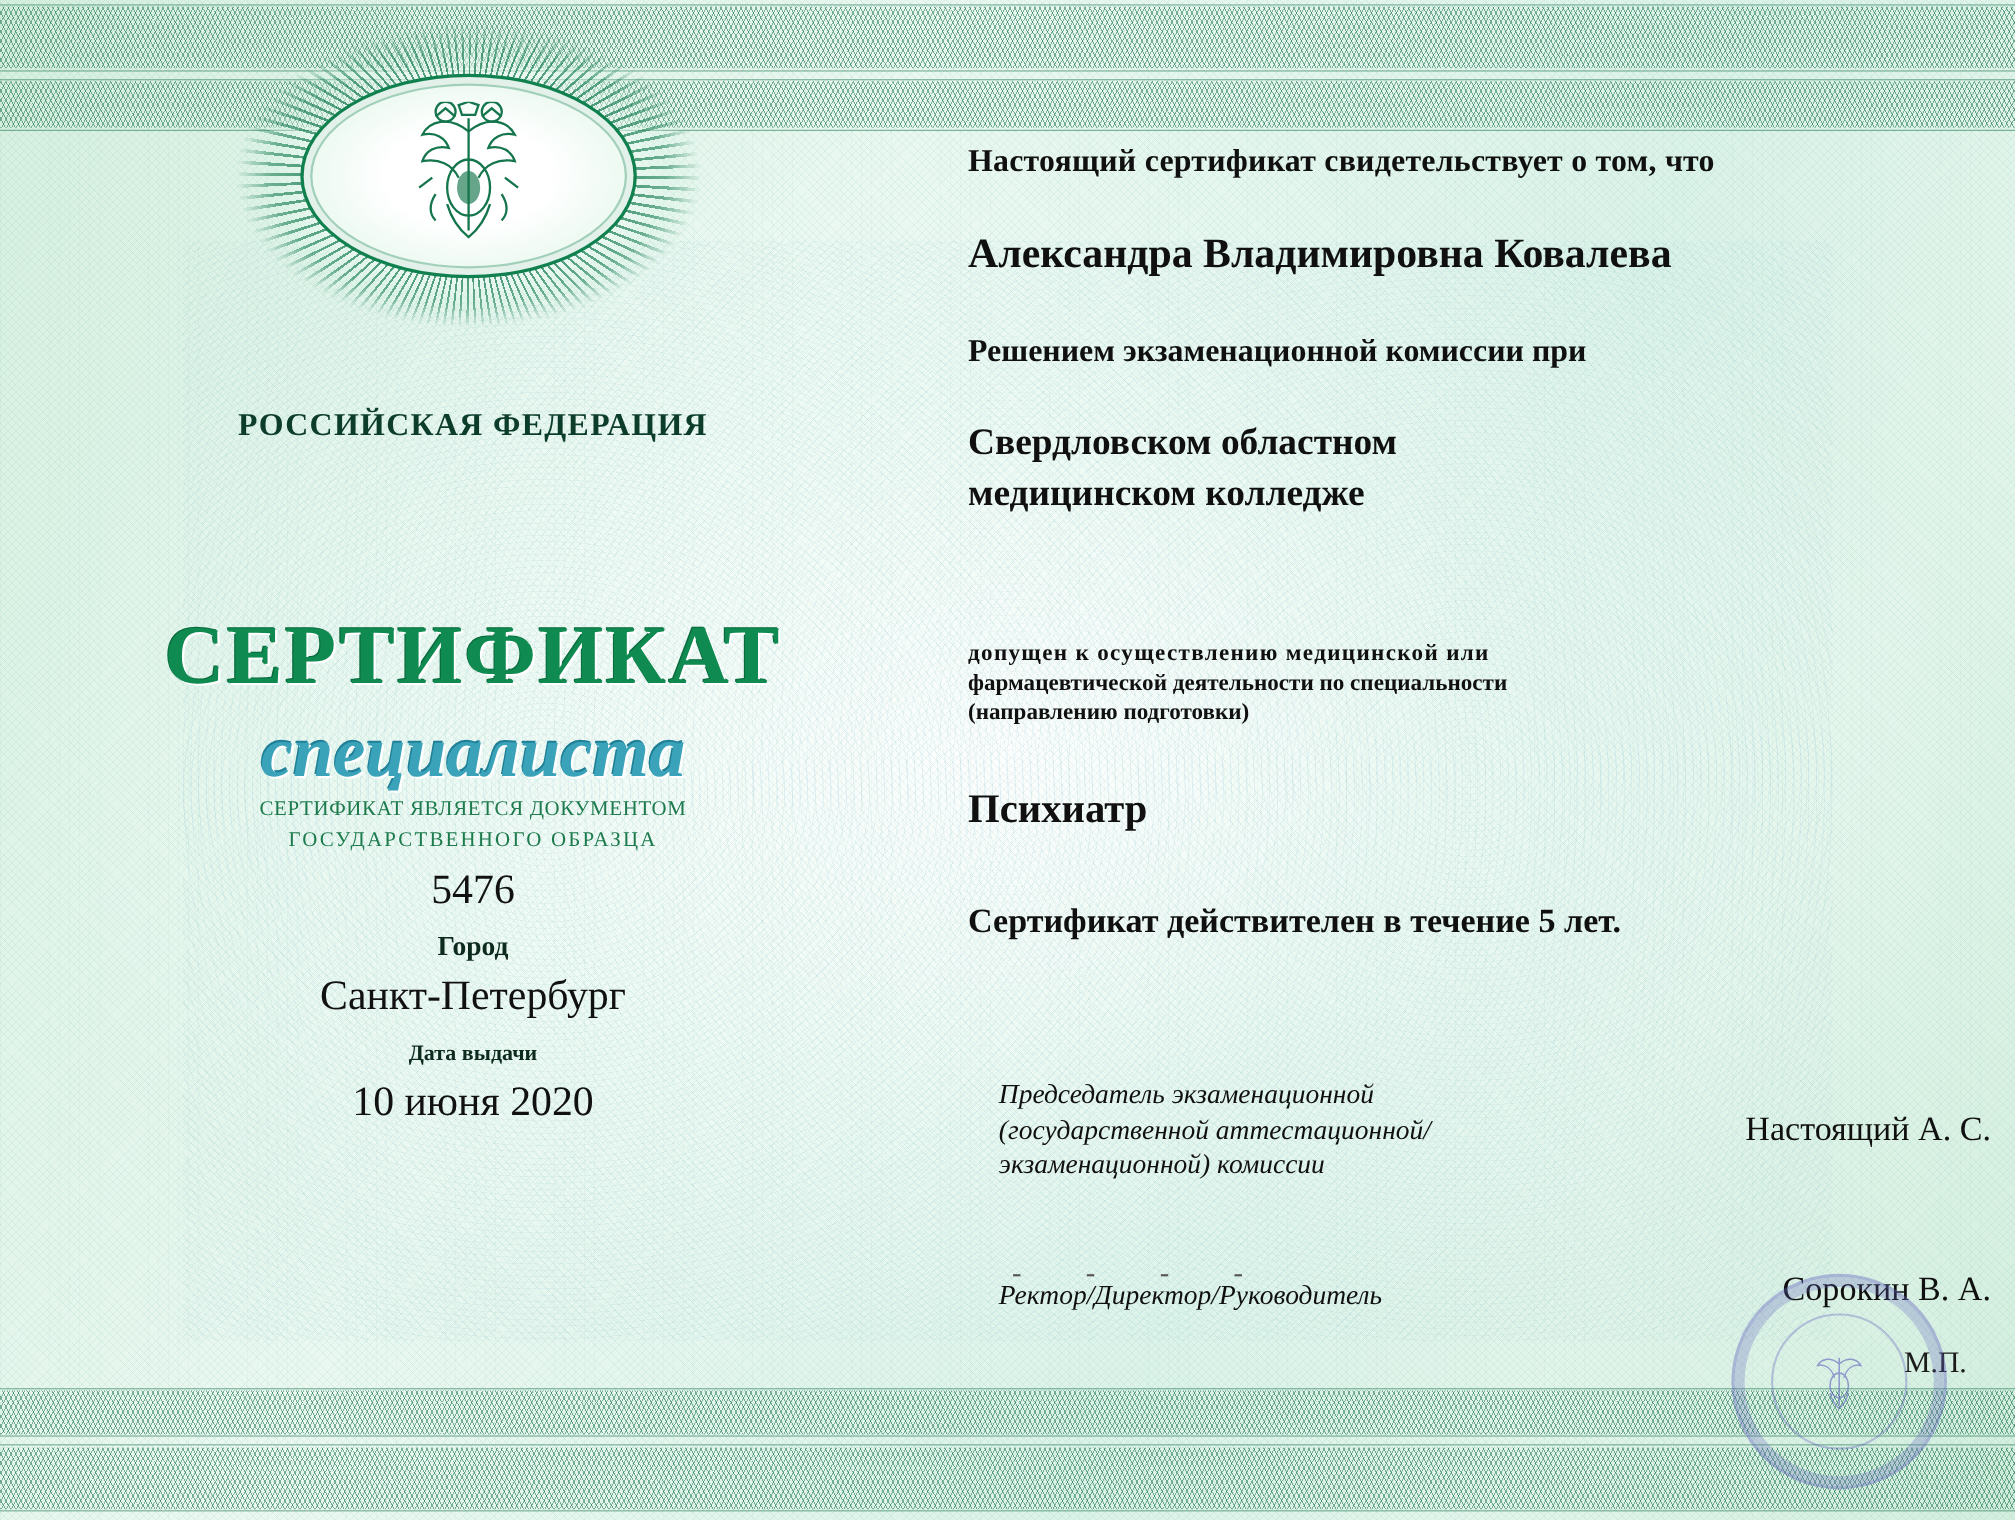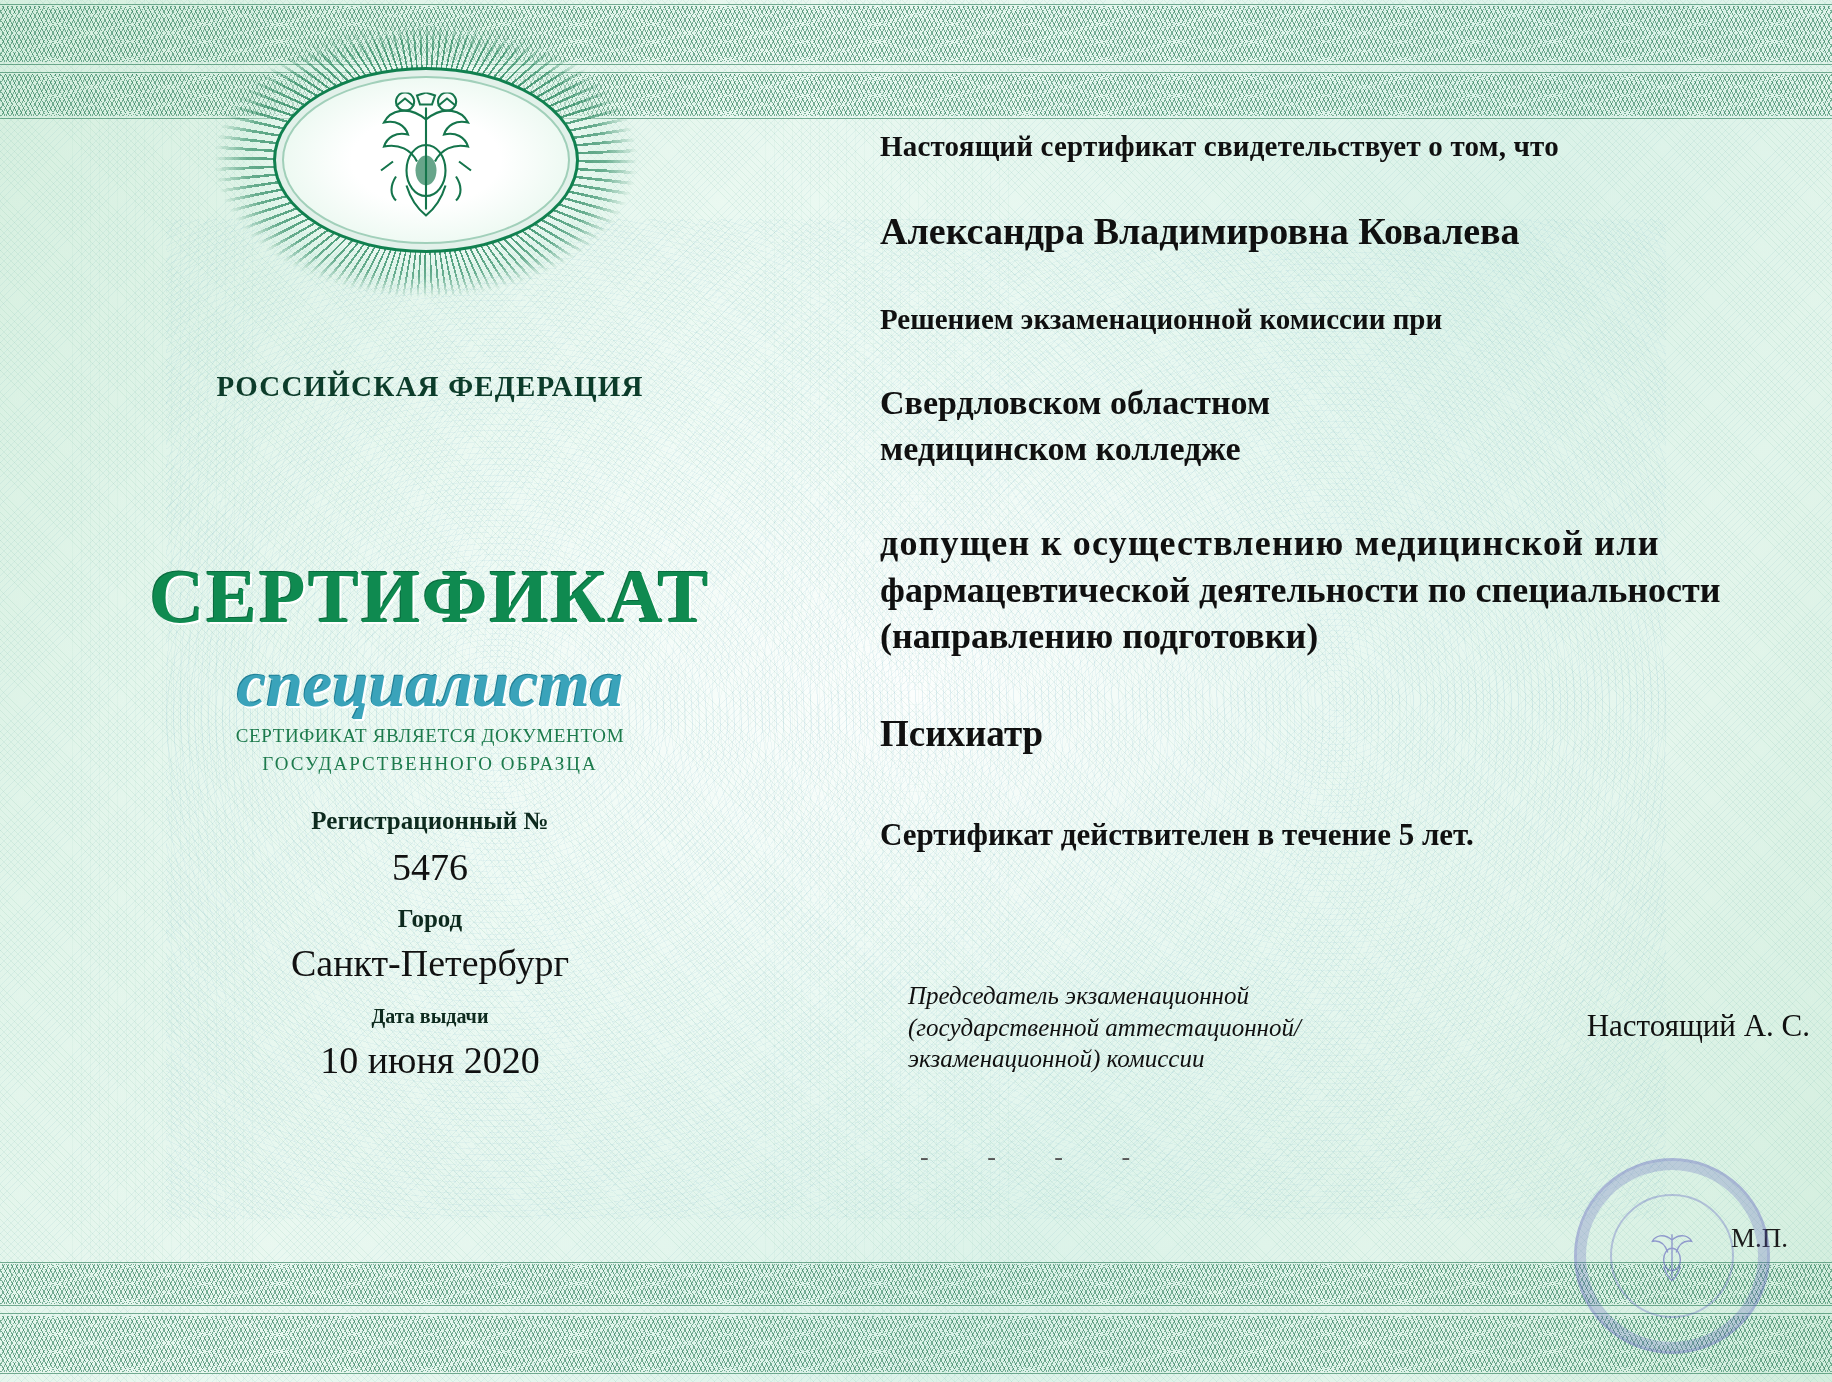--- a/index.html
+++ b/index.html
@@ -210,22 +210,22 @@
     font-weight: bold;
   }
   .r-org {
     margin-top: 44px;
     font-size: 34px;
     font-weight: bold;
     line-height: 1.35;
     font-family: Liberation Serif, serif;
   }
   .r-admitted {
-    margin-top: 48px;
-    font-size: 36px;
+    margin-top: 108px;
+    font-size: 21px;
     font-weight: bold;
     line-height: 1.3;
   }
   .r-admitted .ln1 { letter-spacing: 1.2px; }
   .r-spec {
     margin-top: 52px;
     font-size: 37px;
     font-weight: bold;
   }
   .r-valid {
@@ -363,21 +363,20 @@
     <div class="rf-title">РОССИЙСКАЯ ФЕДЕРАЦИЯ</div>
 
     <div class="cert-word">СЕРТИФИКАТ</div>
     <div class="cert-word2">специалиста</div>
 
     <div class="gost-line">
       <div class="l1">СЕРТИФИКАТ ЯВЛЯЕТСЯ ДОКУМЕНТОМ</div>
       <div class="l2">ГОСУДАРСТВЕННОГО  ОБРАЗЦА</div>
     </div>
 
-    <div class="reg-label">Регистрационный №</div>
     <div class="reg-value">5476</div>
 
     <div class="city-label">Город</div>
     <div class="city-value">Санкт-Петербург</div>
 
     <div class="date-label">Дата выдачи</div>
     <div class="date-value">10 июня 2020</div>
   </div>
 
   <div class="right-col">
@@ -400,20 +399,26 @@
   <div class="sign-block">
     <div class="sign-row">
       <div class="sign-role">
         <div>Председатель экзаменационной</div>
         <div>(государственной  аттестационной/</div>
         <div>экзаменационной) комиссии</div>
       </div>
       <div class="sign-name">Настоящий А. С.</div>
     </div>
 
+    <div class="sign-row second">
+      <div class="sign-role">
+        <div>Ректор/Директор/Руководитель</div>
+      </div>
+      <div class="sign-name">Сорокин В. А.</div>
+    </div>
   </div>
 
   <div class="dash-line">- - - -</div>
 
   <div class="mp-label">М.П.</div>
 
   <div class="stamp">
     <svg class="stamp-eagle" viewBox="0 0 100 90">
       <g fill="none" stroke="#6060be" stroke-width="2">
         <path d="M50 14 L50 76"></path>

